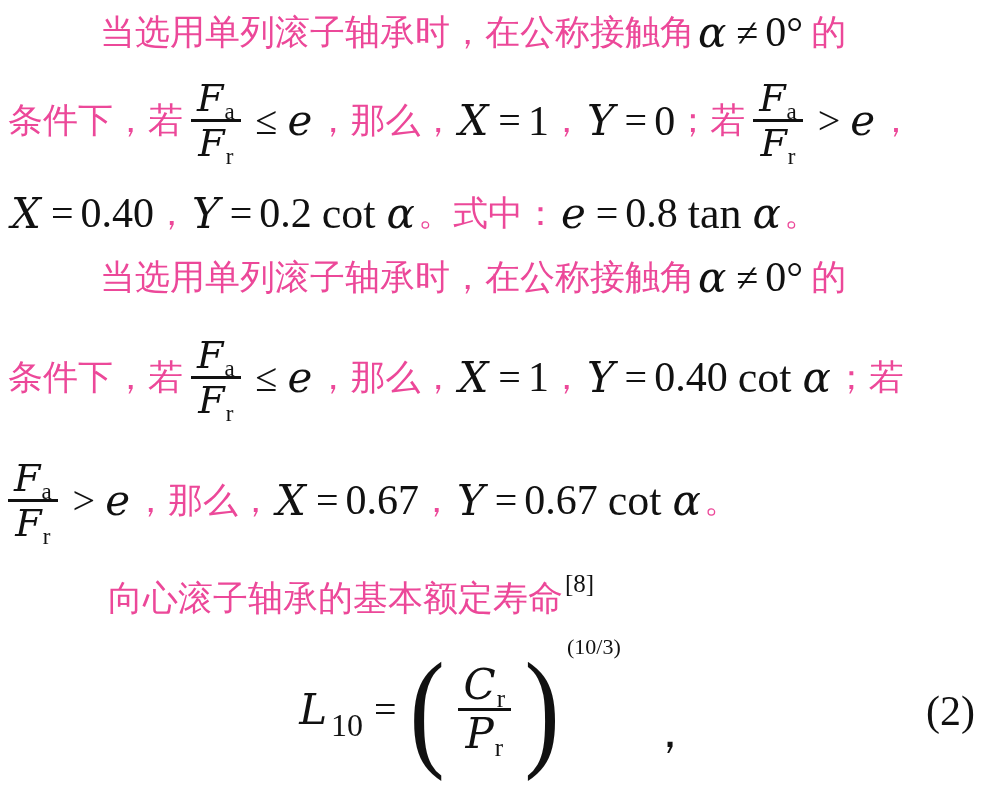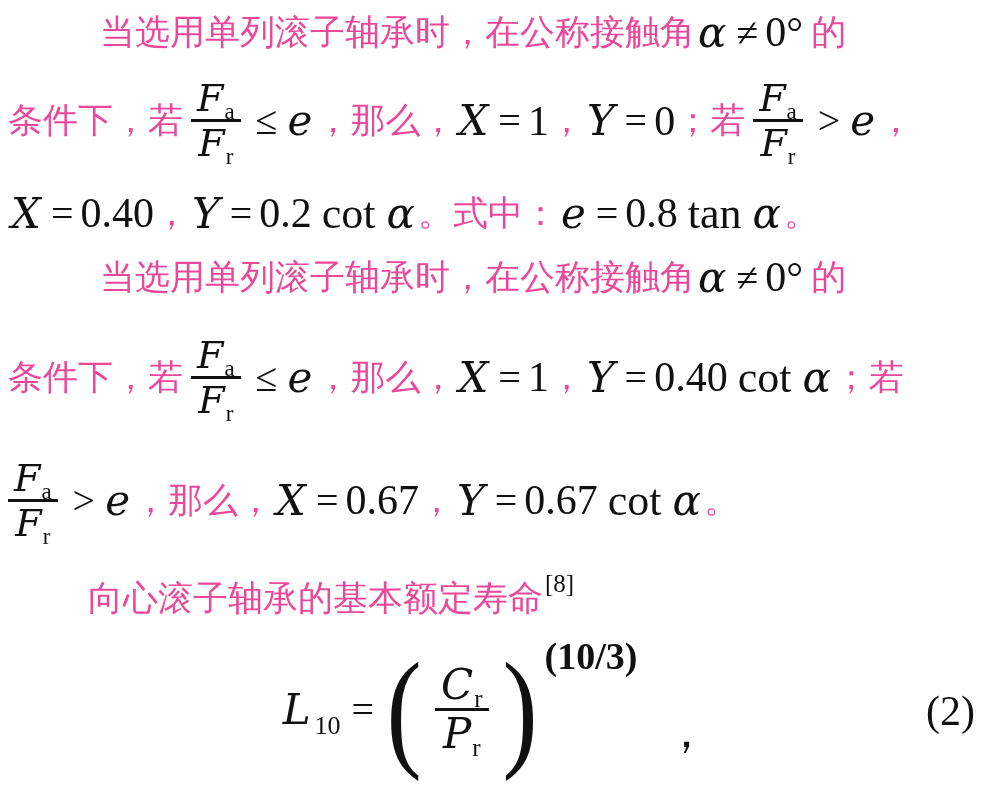--- a/index.html
+++ b/index.html
@@ -14,25 +14,25 @@
   .mop{font-size:40px;margin:0 7px;}
   .mnum{font-size:42px;}
   .mfn{font-size:44px;margin:0 8px 0 10px;}
   .frac{display:inline-flex;flex-direction:column;align-items:center;margin:0 8px;line-height:1;}
   .frac-row{display:flex;align-items:baseline;padding:2px 6px;}
   .frac-bar{align-self:stretch;height:3px;background:#111;}
   .fvar{font-size:38px;font-style:italic;font-family:"DejaVu Serif",serif;}
   .fsub{font-size:23px;transform:translateY(8px);margin-left:1px;}
   .refsup{font-size:25px;transform:translateY(-14px);margin-left:2px;}
   .eq-row{left:0;top:632px;width:989px;height:155px;justify-content:center;padding-left:0;}
-  .lsub{font-size:26px;transform:translateY(16px);margin:0 4px 0 1px;}
+  .lsub{font-size:32px;transform:translateY(16px);margin:0 4px 0 1px;}
   .bigparen{font-size:132px;line-height:0.85;font-weight:400;transform:scaleX(0.8);margin:0 1px;}
   .eq-frac .fvar{font-size:42px;}
   .eq-frac .fsub{font-size:25px;}
-  .eq-exp{font-size:38px;align-self:flex-start;transform:translateY(2px);margin-left:2px;font-weight:bold;}
+  .eq-exp{font-size:22px;align-self:flex-start;transform:translateY(2px);margin-left:2px;}
   .eq-comma{font-size:46px;margin-left:26px;transform:translateY(22px);}
   .eq-num{position:absolute;right:14px;top:55px;font-size:42px;}
 </style>
 </head>
 <body>
 
 <div class="page">
 
   <div class="line" style="left:100px;top:2px;height:60px;">
     <span class="cn">当选用单列滚子轴承时，在公称接触角</span>
@@ -157,21 +157,21 @@
     <span class="mnum">0.67</span>
     <span class="cn">，</span>
     <span class="mvar">Y</span>
     <span class="mop">=</span>
     <span class="mnum">0.67</span>
     <span class="mfn">cot</span>
     <span class="mvar">α</span>
     <span class="cn">。</span>
   </div>
 
-  <div class="line" style="left:88px;top:570px;height:56px;">
+  <div class="line" style="left:108px;top:570px;height:56px;">
     <span class="cn">向心滚子轴承的基本额定寿命</span>
     <span class="refsup">[8]</span>
   </div>
 
   <div class="line eq-row">
     <span class="mvar">L</span>
     <span class="lsub">10</span>
     <span class="mop">=</span>
     <span class="bigparen">(</span>
     <span class="frac eq-frac">

